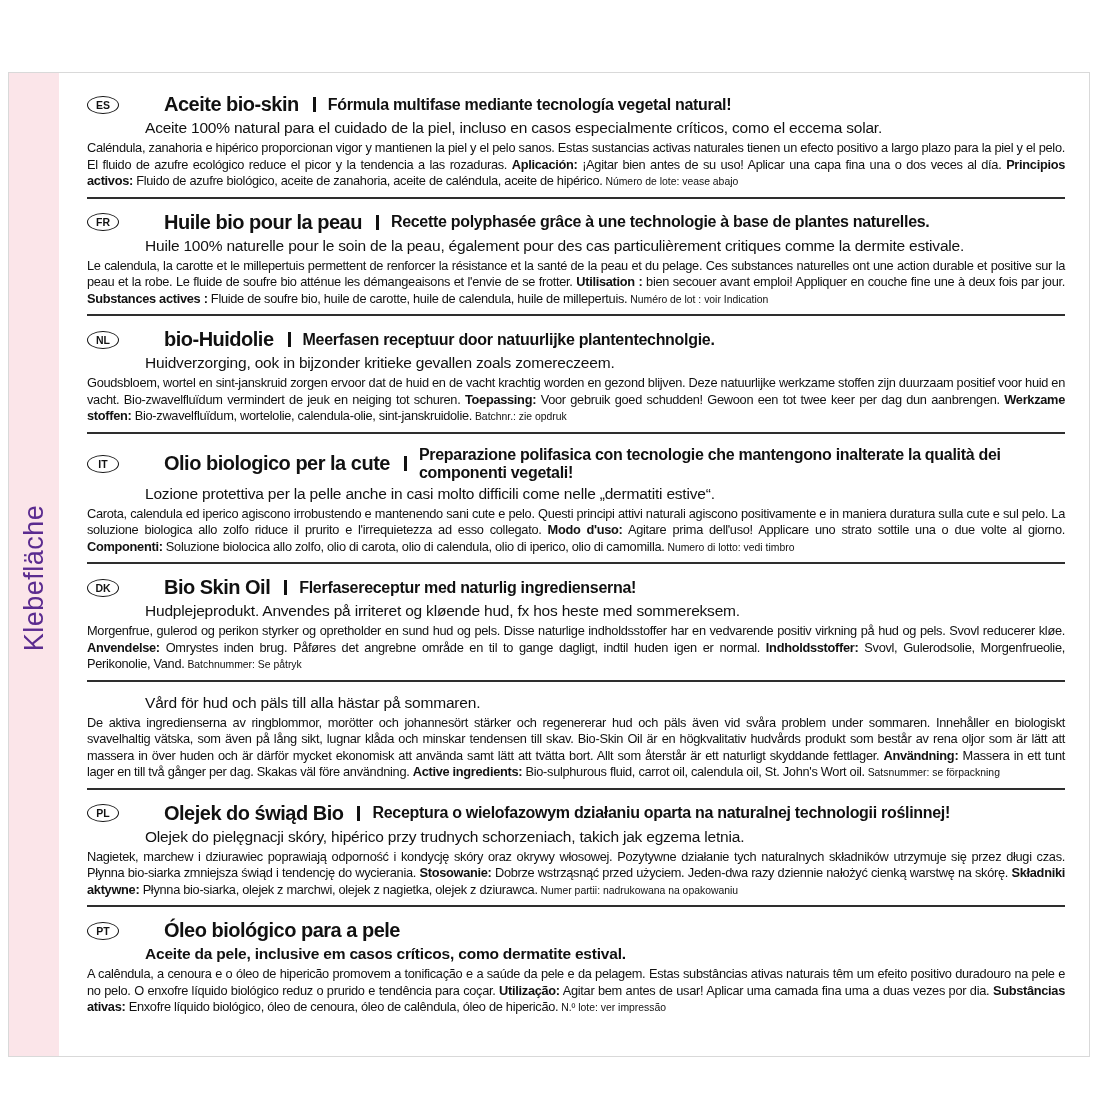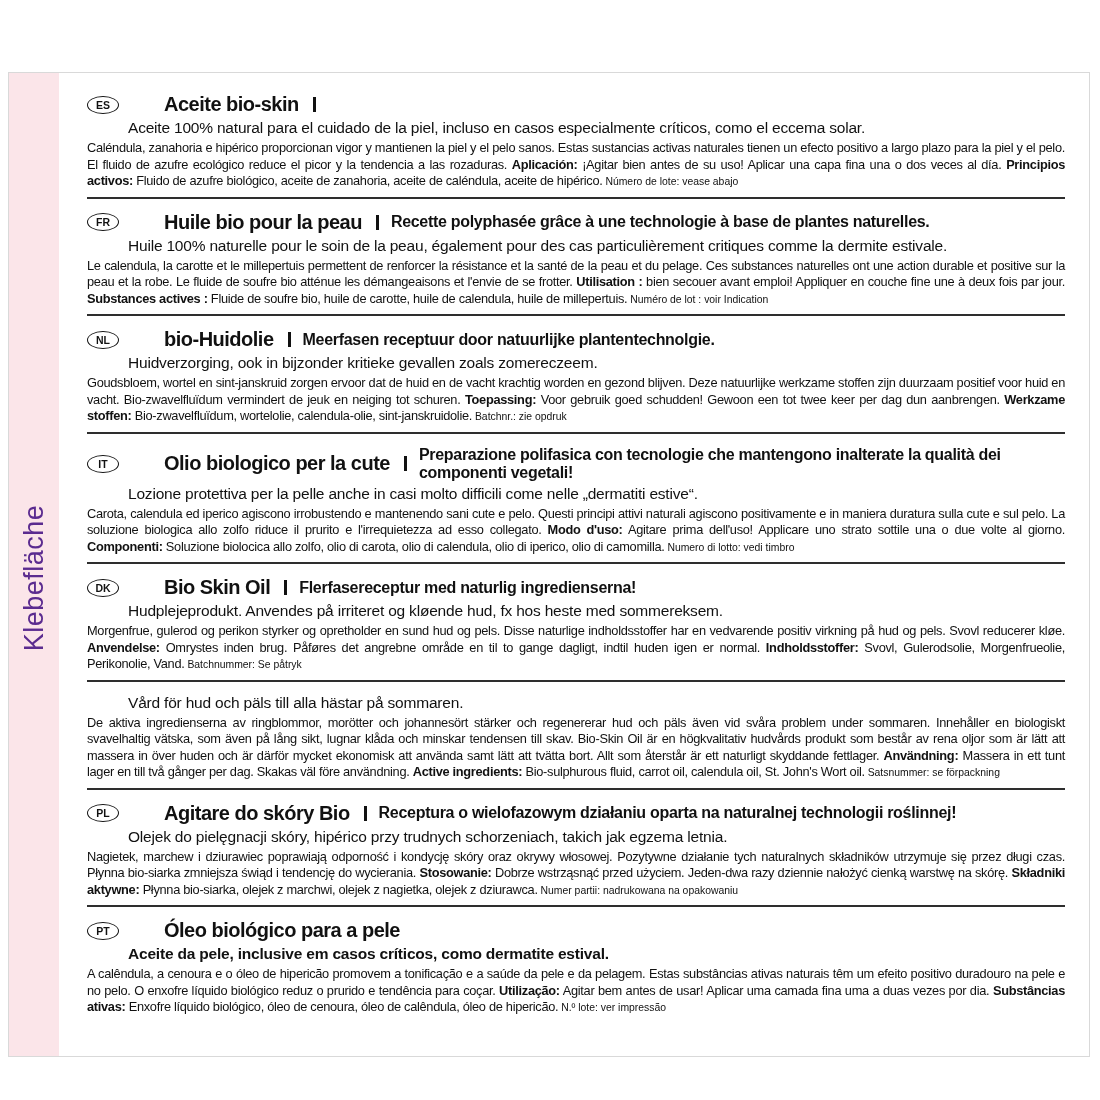--- a/index.html
+++ b/index.html
@@ -30,21 +30,21 @@
   .title-row { display:flex; align-items:center; margin-bottom:3px; }
   .lang-badge {
     flex:0 0 auto;
     width:32px; height:18px; border:1.7px solid #111; border-radius:50%;
     display:flex; align-items:center; justify-content:center;
     font-size:10.5px; font-weight:bold; letter-spacing:0; margin-right:9px;
   }
   .title { font-size:20px; font-weight:bold; letter-spacing:-0.5px; white-space:nowrap;margin-left:36px; }
   .pipe { width:3px; height:15px; background:#111; margin:0 12px 0 14px; flex:0 0 auto; }
   .tagline { font-size:16px; font-weight:bold; letter-spacing:-0.3px; }
-  .subtitle { margin-left:41px; font-size:15.5px; letter-spacing:-0.2px; margin-bottom:3px; }
+  .subtitle { margin-left:58px; font-size:15.5px; letter-spacing:-0.2px; margin-bottom:3px; }
   .subtitle.bold { font-weight:bold; }
   .body {
     font-size:12.8px; line-height:16.5px; letter-spacing:-0.3px;
     text-align:justify;
   }
   .body .b { font-weight:bold; }
   .body .lot { font-size:10.4px; letter-spacing:0; }
   .rule { border:none; border-top:2px solid #2e2e2e; margin:6px 0 12px 0; }
   .lang-section:last-child .rule { display:none; }
 </style>
@@ -55,20 +55,21 @@
   <div class="label-box">
     <div class="adhesive-strip">
       <span class="vlabel">Klebefläche</span>
     </div>
     <div class="content" id="sections-root">
   <section class="lang-section">
     <div class="title-row">
       <span class="lang-badge">ES</span>
       <span class="title">Aceite bio-skin</span>
       <span class="pipe"></span>
+      <span class="tagline">Fórmula multifase mediante tecnología vegetal natural!</span>
     </div>
     <p class="subtitle">Aceite 100% natural para el cuidado de la piel, incluso en casos especialmente críticos, como el eccema solar.</p>
     <p class="body"><span>Caléndula, zanahoria e hipérico proporcionan vigor y mantienen la piel y el pelo sanos. Estas sustancias activas naturales tienen un efecto positivo a largo plazo para la piel y el pelo. El fluido de azufre ecológico reduce el picor y la tendencia a las rozaduras. </span><span class="b">Aplicación:</span><span> ¡Agitar bien antes de su uso! Aplicar una capa fina una o dos veces al día. </span><span class="b">Principios activos:</span><span> Fluido de azufre biológico, aceite de zanahoria, aceite de caléndula, aceite de hipérico.</span><span class="lot"> Número de lote: vease abajo</span></p>
     <hr class="rule">
   </section>
 
   <section class="lang-section">
     <div class="title-row">
       <span class="lang-badge">FR</span>
       <span class="title">Huile bio pour la peau</span>
@@ -118,21 +119,21 @@
 
   <section class="lang-section">
     <p class="subtitle">Vård för hud och päls till alla hästar på sommaren.</p>
     <p class="body"><span>De aktiva ingredienserna av ringblommor, morötter och johannesört stärker och regenererar hud och päls även vid svåra problem under sommaren. Innehåller en biologiskt svavelhaltig vätska, som även på lång sikt, lugnar klåda och minskar tendensen till skav. Bio-Skin Oil är en högkvalitativ hudvårds produkt som består av rena oljor som är lätt att massera in över huden och är därför mycket ekonomisk att använda samt lätt att tvätta bort. Allt som återstår är ett naturligt skyddande fettlager. </span><span class="b">Användning:</span><span> Massera in ett tunt lager en till två gånger per dag. Skakas väl före användning. </span><span class="b">Active ingredients:</span><span> Bio-sulphurous fluid, carrot oil, calendula oil, St. John's Wort oil.</span><span class="lot"> Satsnummer: se förpackning</span></p>
     <hr class="rule">
   </section>
 
   <section class="lang-section">
     <div class="title-row">
       <span class="lang-badge">PL</span>
-      <span class="title">Agitare do skóry Bio</span>
+      <span class="title">Olejek do świąd Bio</span>
       <span class="pipe"></span>
       <span class="tagline">Receptura o wielofazowym działaniu oparta na naturalnej technologii roślinnej!</span>
     </div>
     <p class="subtitle">Olejek do pielęgnacji skóry, hipérico przy trudnych schorzeniach, takich jak egzema letnia.</p>
     <p class="body"><span>Nagietek, marchew i dziurawiec poprawiają odporność i kondycję skóry oraz okrywy włosowej. Pozytywne działanie tych naturalnych składników utrzymuje się przez długi czas. Płynna bio-siarka zmniejsza świąd i tendencję do wycierania. </span><span class="b">Stosowanie:</span><span> Dobrze wstrząsnąć przed użyciem. Jeden-dwa razy dziennie nałożyć cienką warstwę na skórę. </span><span class="b">Składniki aktywne:</span><span> Płynna bio-siarka, olejek z marchwi, olejek z nagietka, olejek z dziurawca.</span><span class="lot"> Numer partii: nadrukowana na opakowaniu</span></p>
     <hr class="rule">
   </section>
 
   <section class="lang-section">
     <div class="title-row">

